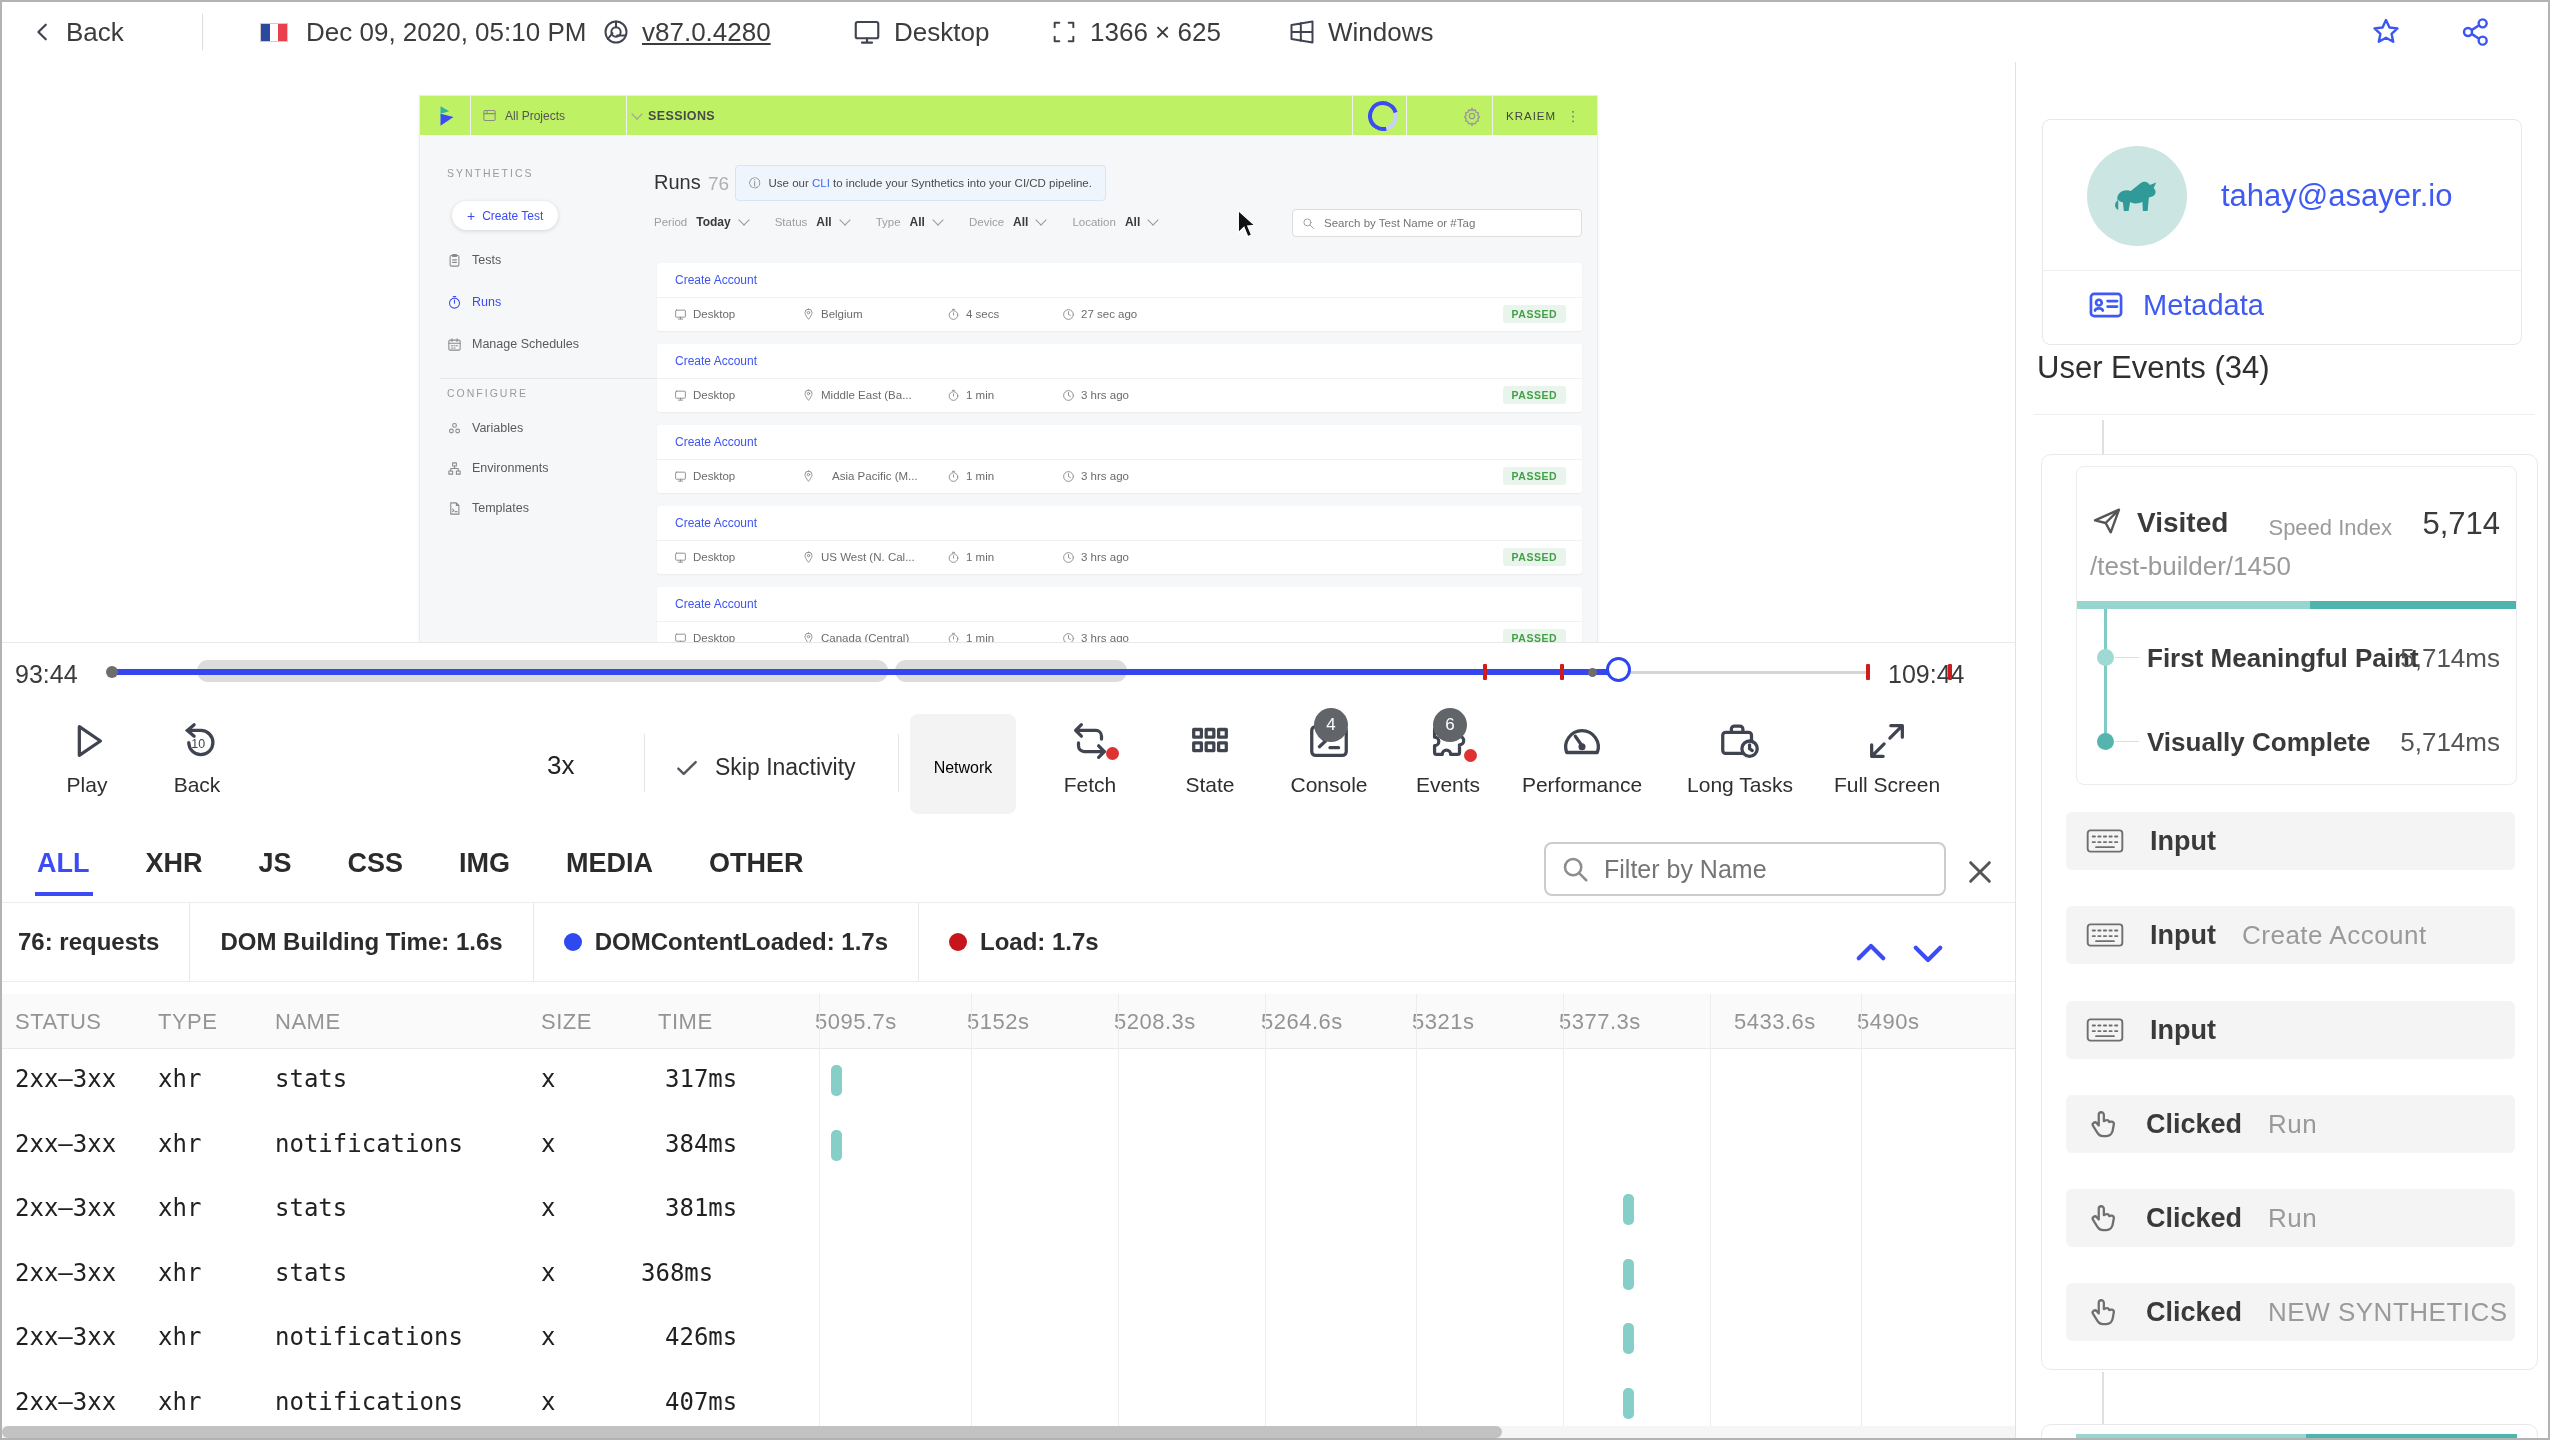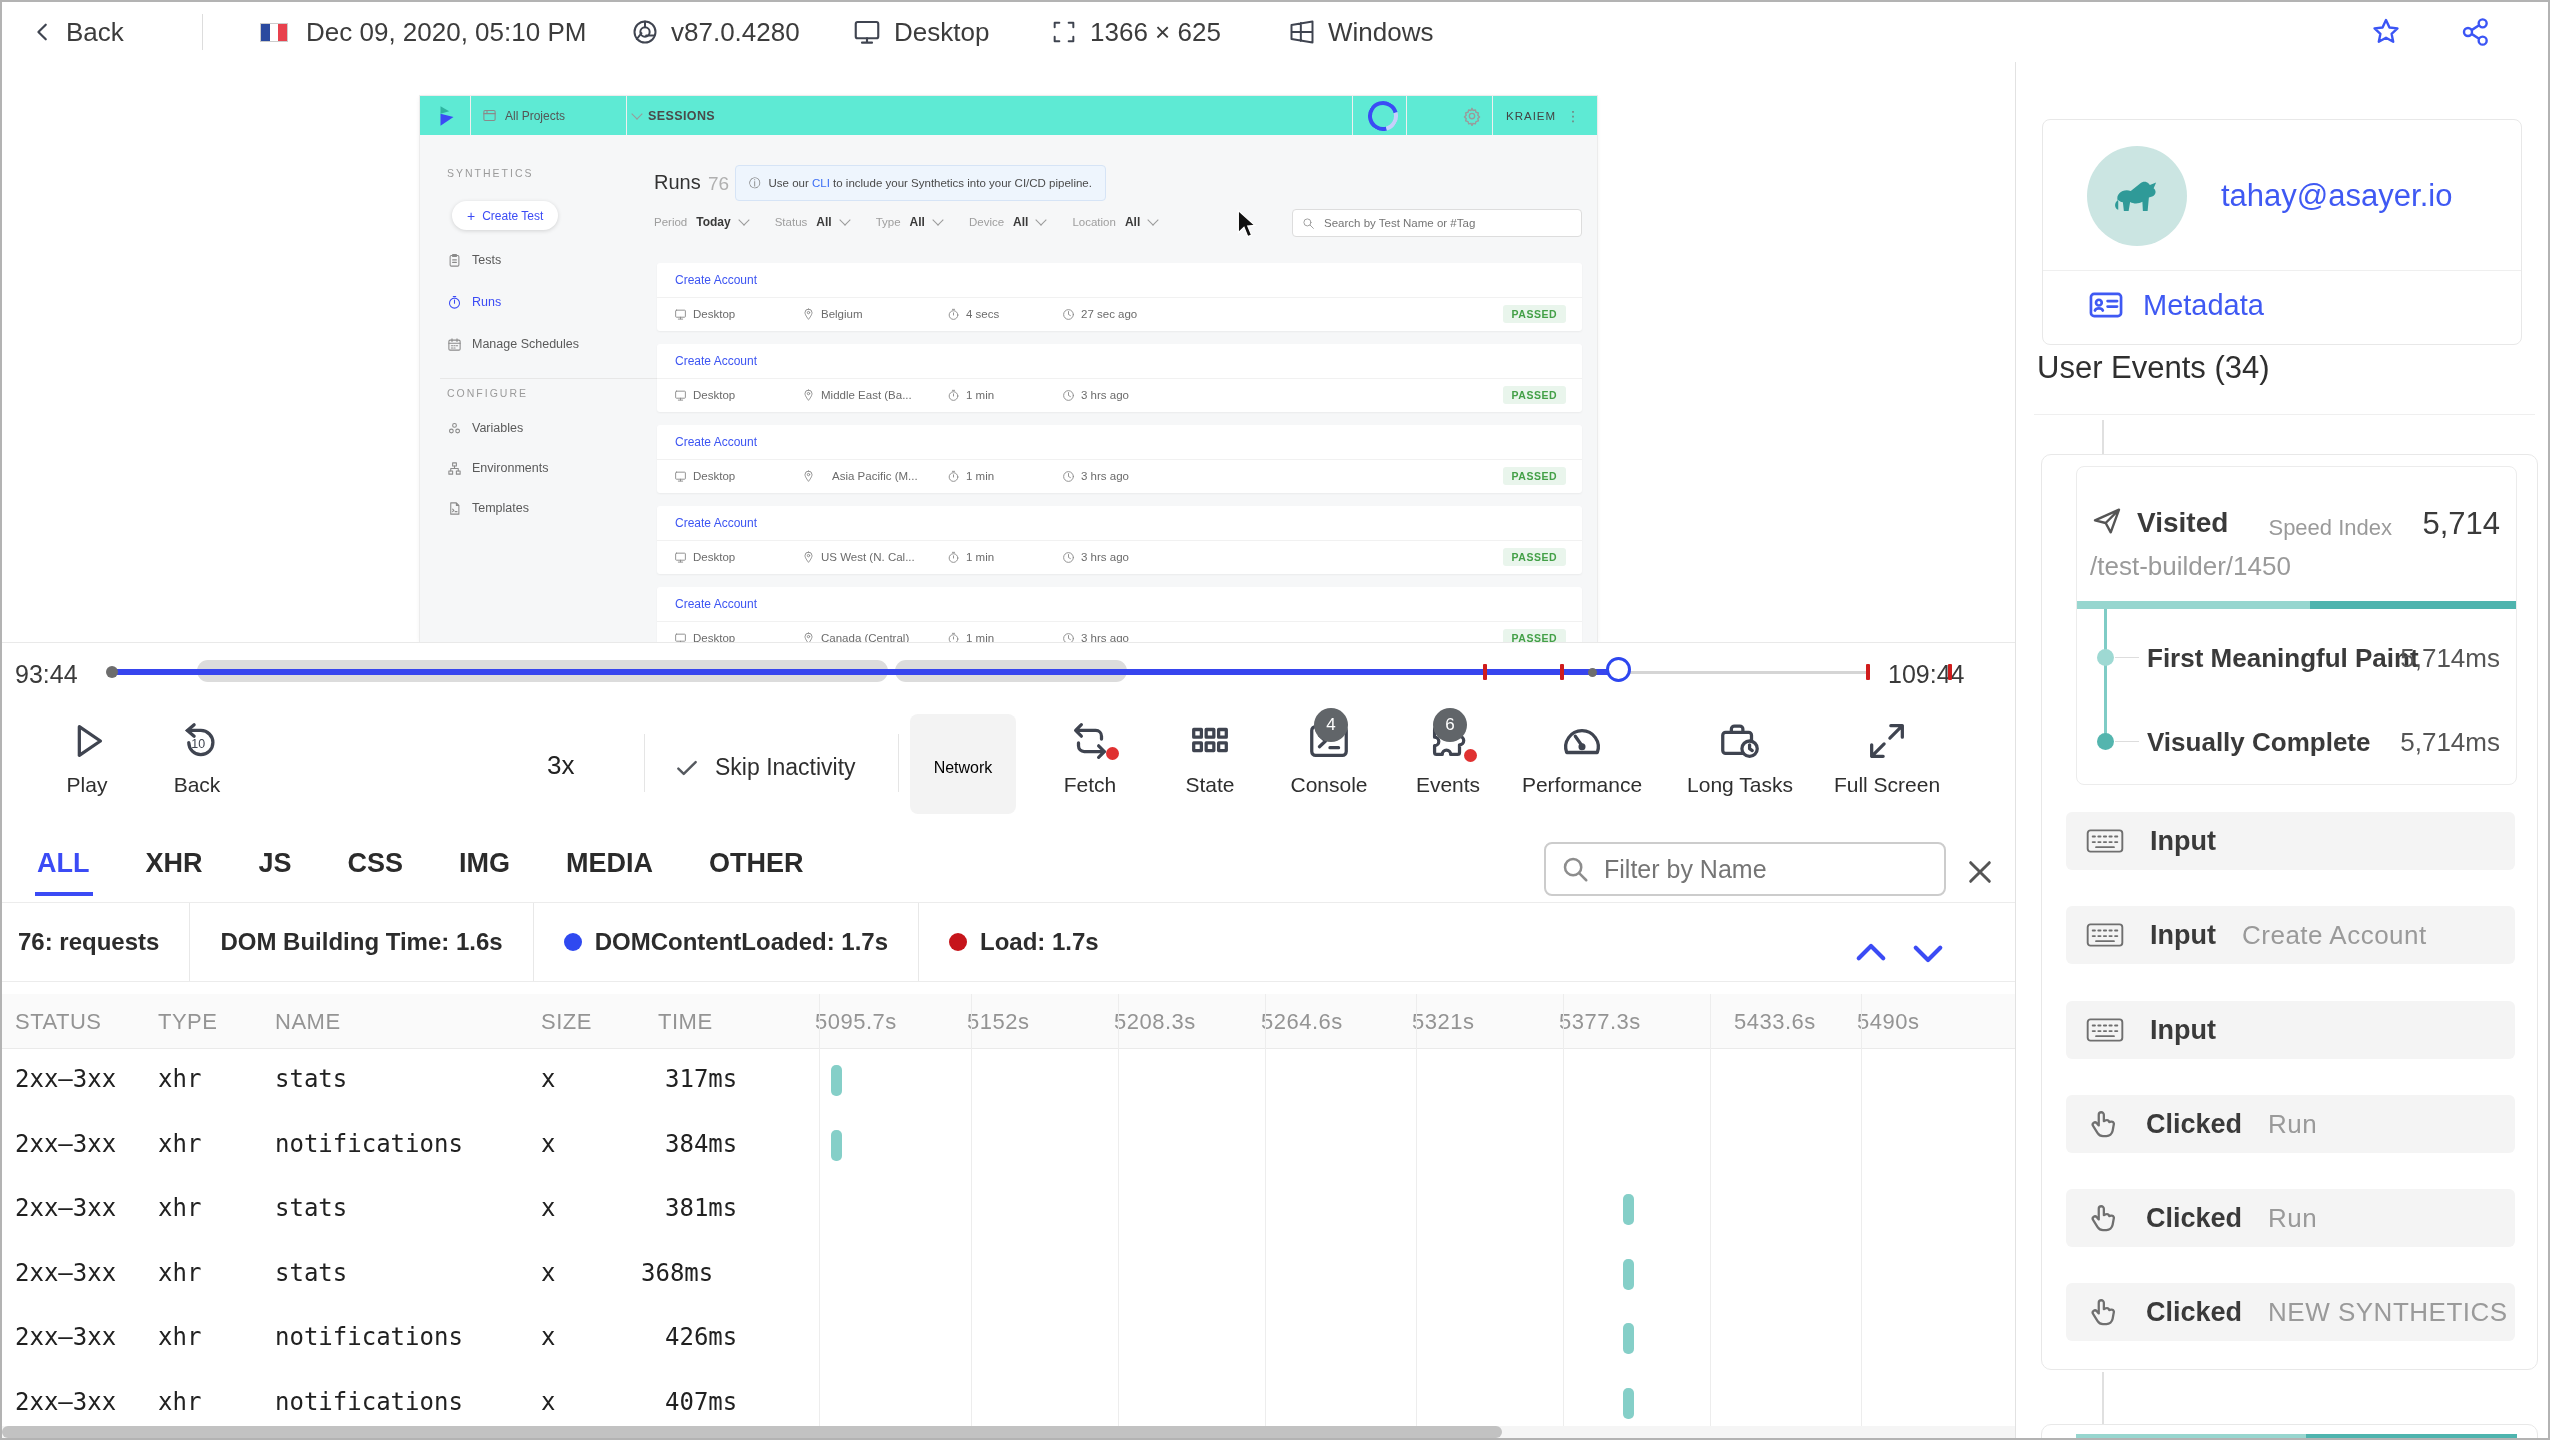--- a/index.html
+++ b/index.html
@@ -12,21 +12,21 @@
   .topbar{position:absolute;top:0;left:0;right:0;height:60px;background:#fff;border-bottom:1px solid #e6e6e6;}
   .tb{position:absolute;top:0;height:60px;display:flex;align-items:center;gap:12px;color:#3c3c3c;font-size:26px;}
   .tb-sep{position:absolute;top:12px;width:1px;height:36px;background:#ddd;}
   .flag{width:28px;height:19px;display:flex;border:1px solid #ccc;box-sizing:border-box;}
   .flag div{flex:1;}
 
   
   .stage{position:absolute;top:60px;left:0;width:2013px;height:580px;background:#fff;overflow:hidden;}
   .app{position:absolute;left:418px;top:34px;width:1177px;height:546px;background:#fff;
        box-shadow:0 0 0 1px #ececec,0 1px 5px rgba(0,0,0,.07);font-size:12px;color:#444;overflow:hidden;}
-  .app-header{position:absolute;top:0;left:0;right:0;height:39px;background:#5eead4;border-bottom:1px solid #eaeaea;}
+  .app-header{position:absolute;top:0;left:0;right:0;height:39px;background:#bef264;border-bottom:1px solid #eaeaea;}
   .ah{position:absolute;top:0;height:39px;display:flex;align-items:center;}
   .ah-sep{position:absolute;top:0;width:1px;height:39px;background:#efefef;}
   .app-tab{font-weight:700;font-size:12.5px;letter-spacing:.4px;color:#4a4a4a;position:relative;}
   .app-tab.active{color:#3b4bf5;}
   .app-tab.active .tab-underline{position:absolute;left:-10px;right:-14px;bottom:-11px;height:3px;background:#3b4bf5;border-radius:2px;}
   .spinner{width:22px;height:22px;border-radius:50%;border:4px solid #3b4bf5;border-right-color:#c7cffb;transform:rotate(30deg);}
 
   .app-body{position:absolute;top:39px;left:0;right:0;bottom:0;background:#f6f7f8;}
   .side-label{position:absolute;left:27px;font-size:10.5px;letter-spacing:2px;color:#9a9a9a;}
   .create-test{position:absolute;left:32px;top:66px;height:29px;display:flex;align-items:center;gap:7px;background:#fff;
@@ -161,21 +161,21 @@
     <div class="tb" style="left:258px;">
       <span class="flag">
           <div style="background:#2b4a9f"></div>
           <div style="background:#fff"></div>
           <div style="background:#e8414d"></div>
         </span>
     </div>
     <div class="tb" style="left:304px;">
       <span>Dec 09, 2020, 05:10 PM</span>
     </div>
-    <div class="tb" style="left:629px;">
+    <div class="tb" style="left:600px;text-decoration:underline;">
       <span>
         <svg class="ico" width="28" height="28" viewBox="0 0 24 24">
             <circle cx="12" cy="12" r="9"></circle>
             <circle cx="12" cy="12" r="4"></circle>
             <path d="M12 3 v5 M5 18 l4-5 M19.5 15 h-6.5"></path>
           </svg>
       </span>
       <span>v87.0.4280</span>
     </div>
     <div class="tb" style="left:850px;">

